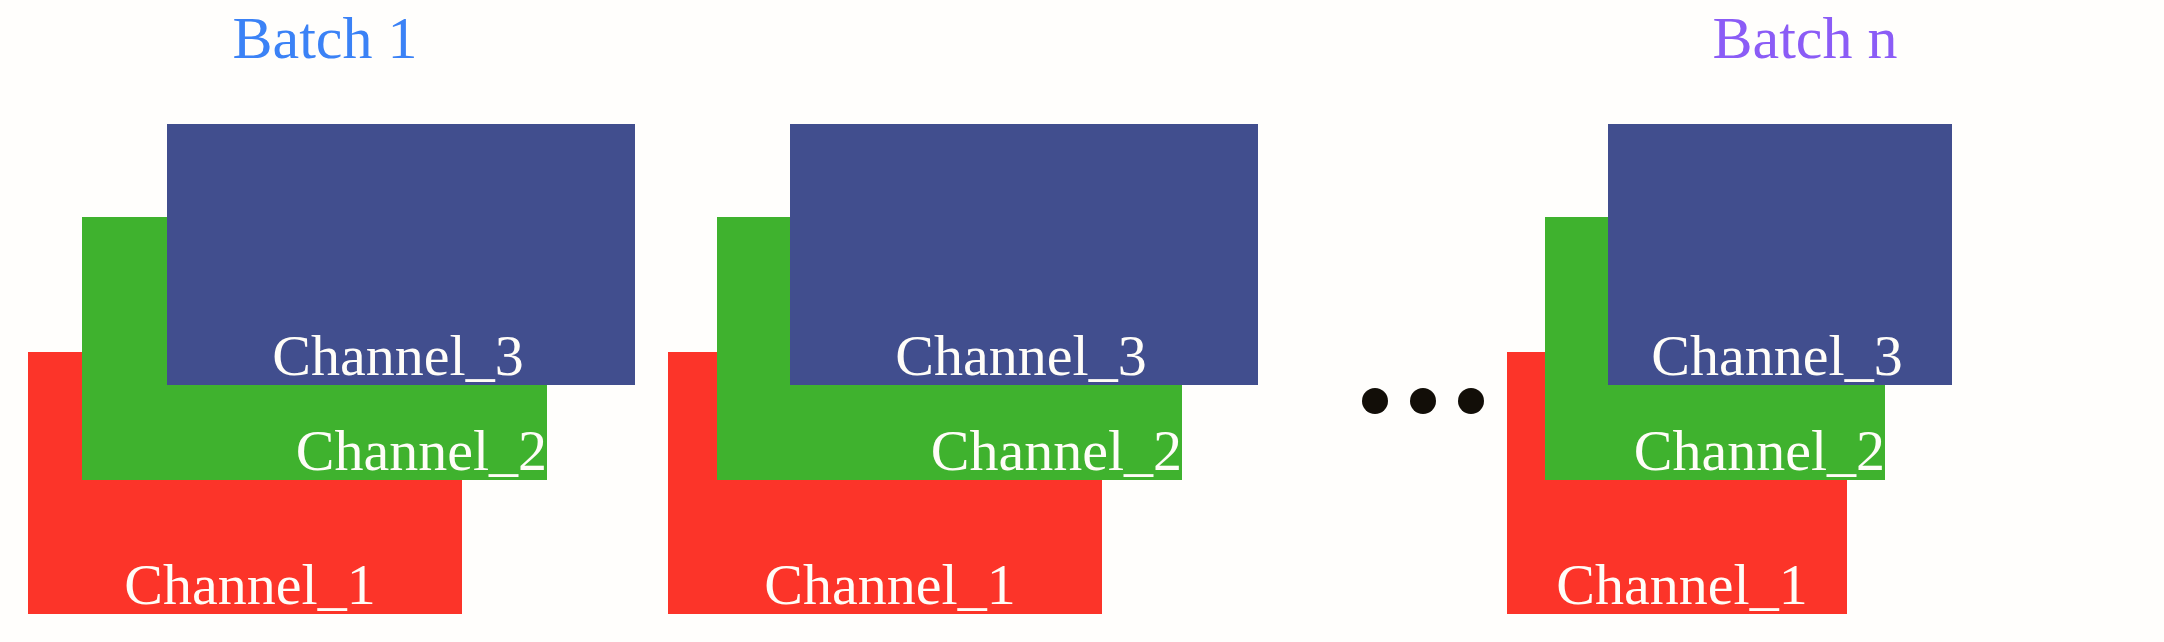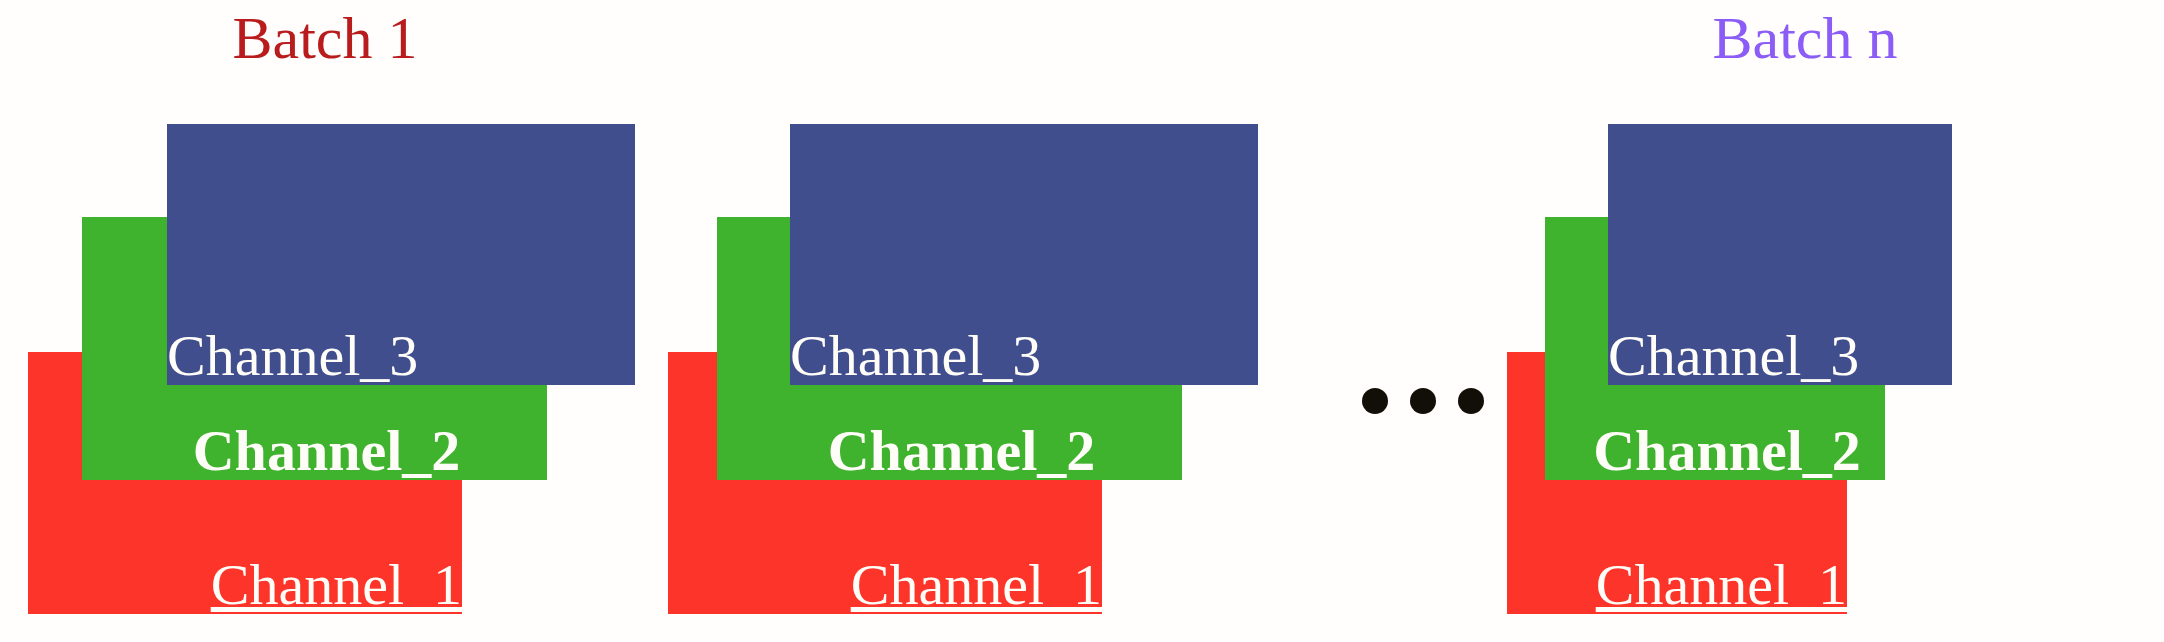--- a/index.html
+++ b/index.html
@@ -55,23 +55,23 @@
   }
   .ch1 { background: #fc3429; }
   .ch2 { background: #3fb22e; }
   .ch3 { background: #414e8e; }
 
   .ch1 .channel-label { padding-left: 18px; }
   .ch2 .channel-label { padding-left: 18px; }
   .ch3 .channel-label { padding-left: 18px; }
 
   
-  .ch3 .channel-label { padding-left: 0; padding-right: 6px; }
-  .ch2 .channel-label { text-align: center; padding-left: 24px; font-weight: bold; }
-  .ch1 .channel-label { text-align: right; padding-left: 10px; text-decoration: underline; }
+  .ch3 .channel-label { text-align: center; padding-left: 0; padding-right: 6px; }
+  .ch2 .channel-label { text-align: right; padding-left: 24px; }
+  .ch1 .channel-label { text-align: center; padding-left: 10px; }
 
   .ellipsis-marker {
     position: absolute;
     display: flex;
     align-items: center;
     gap: 22px;
   }
   .ellipsis-dot {
     width: 26px;
     height: 26px;
@@ -86,21 +86,21 @@
     <div class="batch-group">
       <div class="channel-card ch1" style="left: 28px; top: 352px; width: 434px; height: 262px; background: rgb(252, 52, 41); z-index: 10;">
         <div class="channel-label" style="color: rgb(255, 253, 248);">Channel_1</div>
       </div>
       <div class="channel-card ch2" style="left: 82px; top: 217px; width: 465px; height: 263px; background: rgb(63, 178, 46); z-index: 11;">
         <div class="channel-label" style="color: rgb(255, 253, 248);">Channel_2</div>
       </div>
       <div class="channel-card ch3" style="left: 167px; top: 124px; width: 468px; height: 261px; background: rgb(65, 78, 142); z-index: 12;">
         <div class="channel-label" style="color: rgb(255, 253, 248);">Channel_3</div>
       </div>
-      <div class="batch-title" style="left: 150px; top: 8px; width: 350px; color: #b91c1c; z-index: 30;">Batch 1</div>
+      <div class="batch-title" style="left: 150px; top: 8px; width: 350px; color: #3b82f6; z-index: 30;">Batch 1</div>
     </div>
     <div class="batch-group">
       <div class="channel-card ch1" style="left: 668px; top: 352px; width: 434px; height: 262px; background: rgb(252, 52, 41); z-index: 10;">
         <div class="channel-label" style="color: rgb(255, 253, 248);">Channel_1</div>
       </div>
       <div class="channel-card ch2" style="left: 717px; top: 217px; width: 465px; height: 263px; background: rgb(63, 178, 46); z-index: 11;">
         <div class="channel-label" style="color: rgb(255, 253, 248);">Channel_2</div>
       </div>
       <div class="channel-card ch3" style="left: 790px; top: 124px; width: 468px; height: 261px; background: rgb(65, 78, 142); z-index: 12;">
         <div class="channel-label" style="color: rgb(255, 253, 248);">Channel_3</div>

